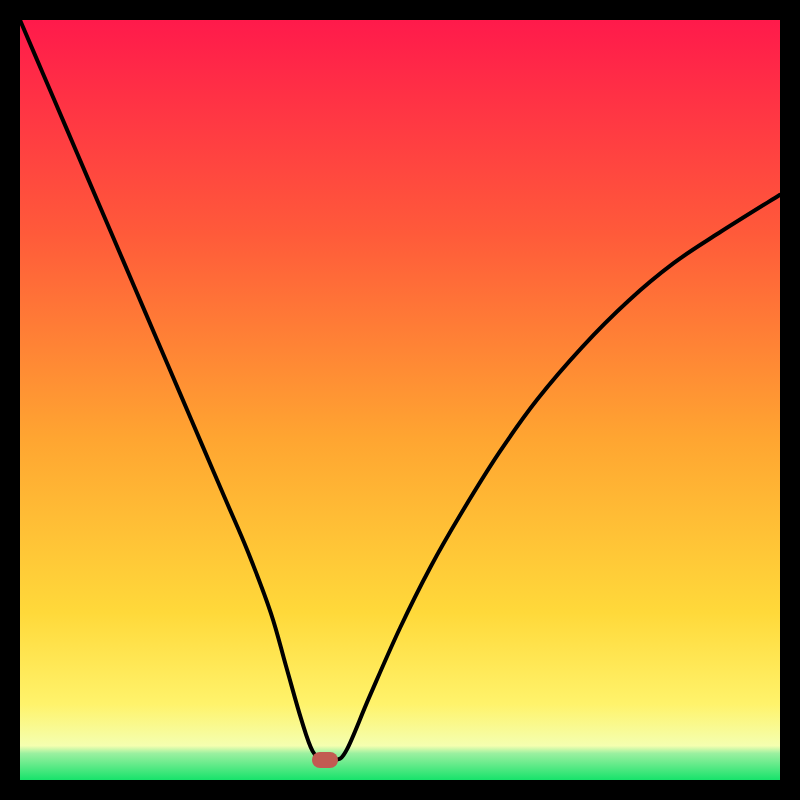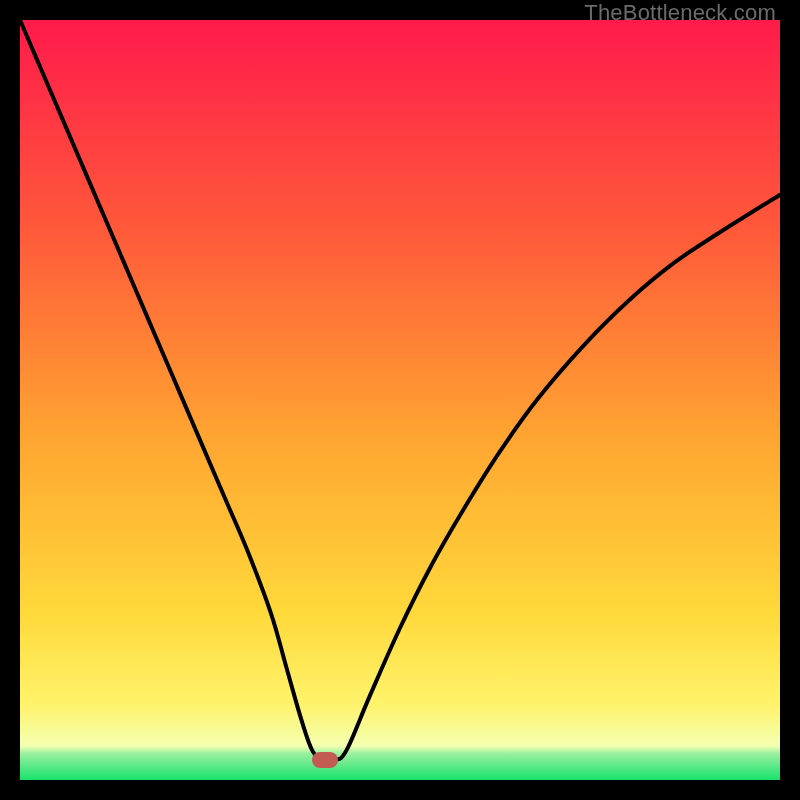--- a/index.html
+++ b/index.html
@@ -58,20 +58,19 @@
     width: 26px;
     height: 16px;
     border-radius: 8px;
     transform: translate(-50%, -50%);
   }
 </style>
 </head>
 <body>
 
 <div class="stage">
-  <div class="watermark">TheBottleneck.com</div>
   <div class="plot" id="plot" style="--c0: #ff1a4b; --c1: #ff5a3a; --c2: #ffa531; --c3: #ffd93a; --c4: #fff36b; --c5: #f4ffb0; --c6: #9bf0a0; --c7: #17e36b;">
     <svg class="curve" viewBox="0 0 760 760" preserveAspectRatio="none">
       <path id="curvePath" d="M 0 0 C 4.104 9.575999999999988, 14.592 34.04799999999994, 22.8 53.19999999999993 C 31.008000000000003 72.35199999999992, 37.392 87.24799999999996, 45.6 106.39999999999998 C 53.808 125.55199999999999, 60.19199999999999 140.448, 68.39999999999999 159.60000000000002 C 76.60799999999999 178.75200000000004, 82.992 193.64800000000008, 91.2 212.80000000000007 C 99.408 231.95200000000006, 105.792 246.848, 114 266 C 122.208 285.152, 128.59199999999998 300.04800000000006, 136.79999999999998 319.20000000000005 C 145.00799999999998 338.35200000000003, 151.392 353.248, 159.6 372.4 C 167.808 391.55199999999996, 174.192 406.44800000000004, 182.4 425.6 C 190.608 444.752, 196.99200000000002 459.648, 205.20000000000002 478.8 C 213.40800000000002 497.952, 219.792 511.48, 228 532 C 236.208 552.52, 243.96 572.28, 250.8 592.8 C 257.64 613.3199999999999, 260.528 626.848, 266 646 C 271.472 665.152, 276.412 683.8784, 281.2 699.2 C 285.988 714.5216, 288.49600000000004 723.7328, 292.6 731.12 C 296.704 738.5072, 299.896 738.5984, 304 740.24 C 308.104 741.8816, 311.296 742.1552, 315.4 740.24 C 319.50399999999996 738.3248, 320.644 741.0912000000001, 326.8 729.6 C 332.956 718.1088, 340.024 698.288, 349.6 676.4 C 359.17600000000004 654.512, 369.056 631.256, 380 608 C 390.944 584.744, 399.456 567.72, 410.40000000000003 547.2 C 421.34400000000005 526.6800000000001, 428.48799999999994 514.52, 440.79999999999995 494 C 453.11199999999997 473.48, 465.12 453.71999999999997, 478.8 433.2 C 492.48 412.68, 501.75200000000007 399.152, 516.8000000000001 380 C 531.8480000000001 360.848, 545.984 344.584, 562.4 326.8 C 578.8159999999999 309.016, 591.584 296.248, 608 281.2 C 624.416 266.152, 637.184 255.51199999999992, 653.6 243.19999999999993 C 670.0160000000001 230.88799999999995, 680.048 225.11200000000005, 699.2 212.80000000000007 C 718.3520000000001 200.48800000000008, 749.056 181.64, 760 174.79999999999995" fill="none" stroke="#000000" stroke-width="4" stroke-linecap="round" stroke-linejoin="round"></path>
     </svg>
     <div class="marker" id="marker" style="left: 40.1%; top: 97.4%; background: rgb(194, 91, 82);"></div>
   </div>
 </div>
 
 </body></html>

